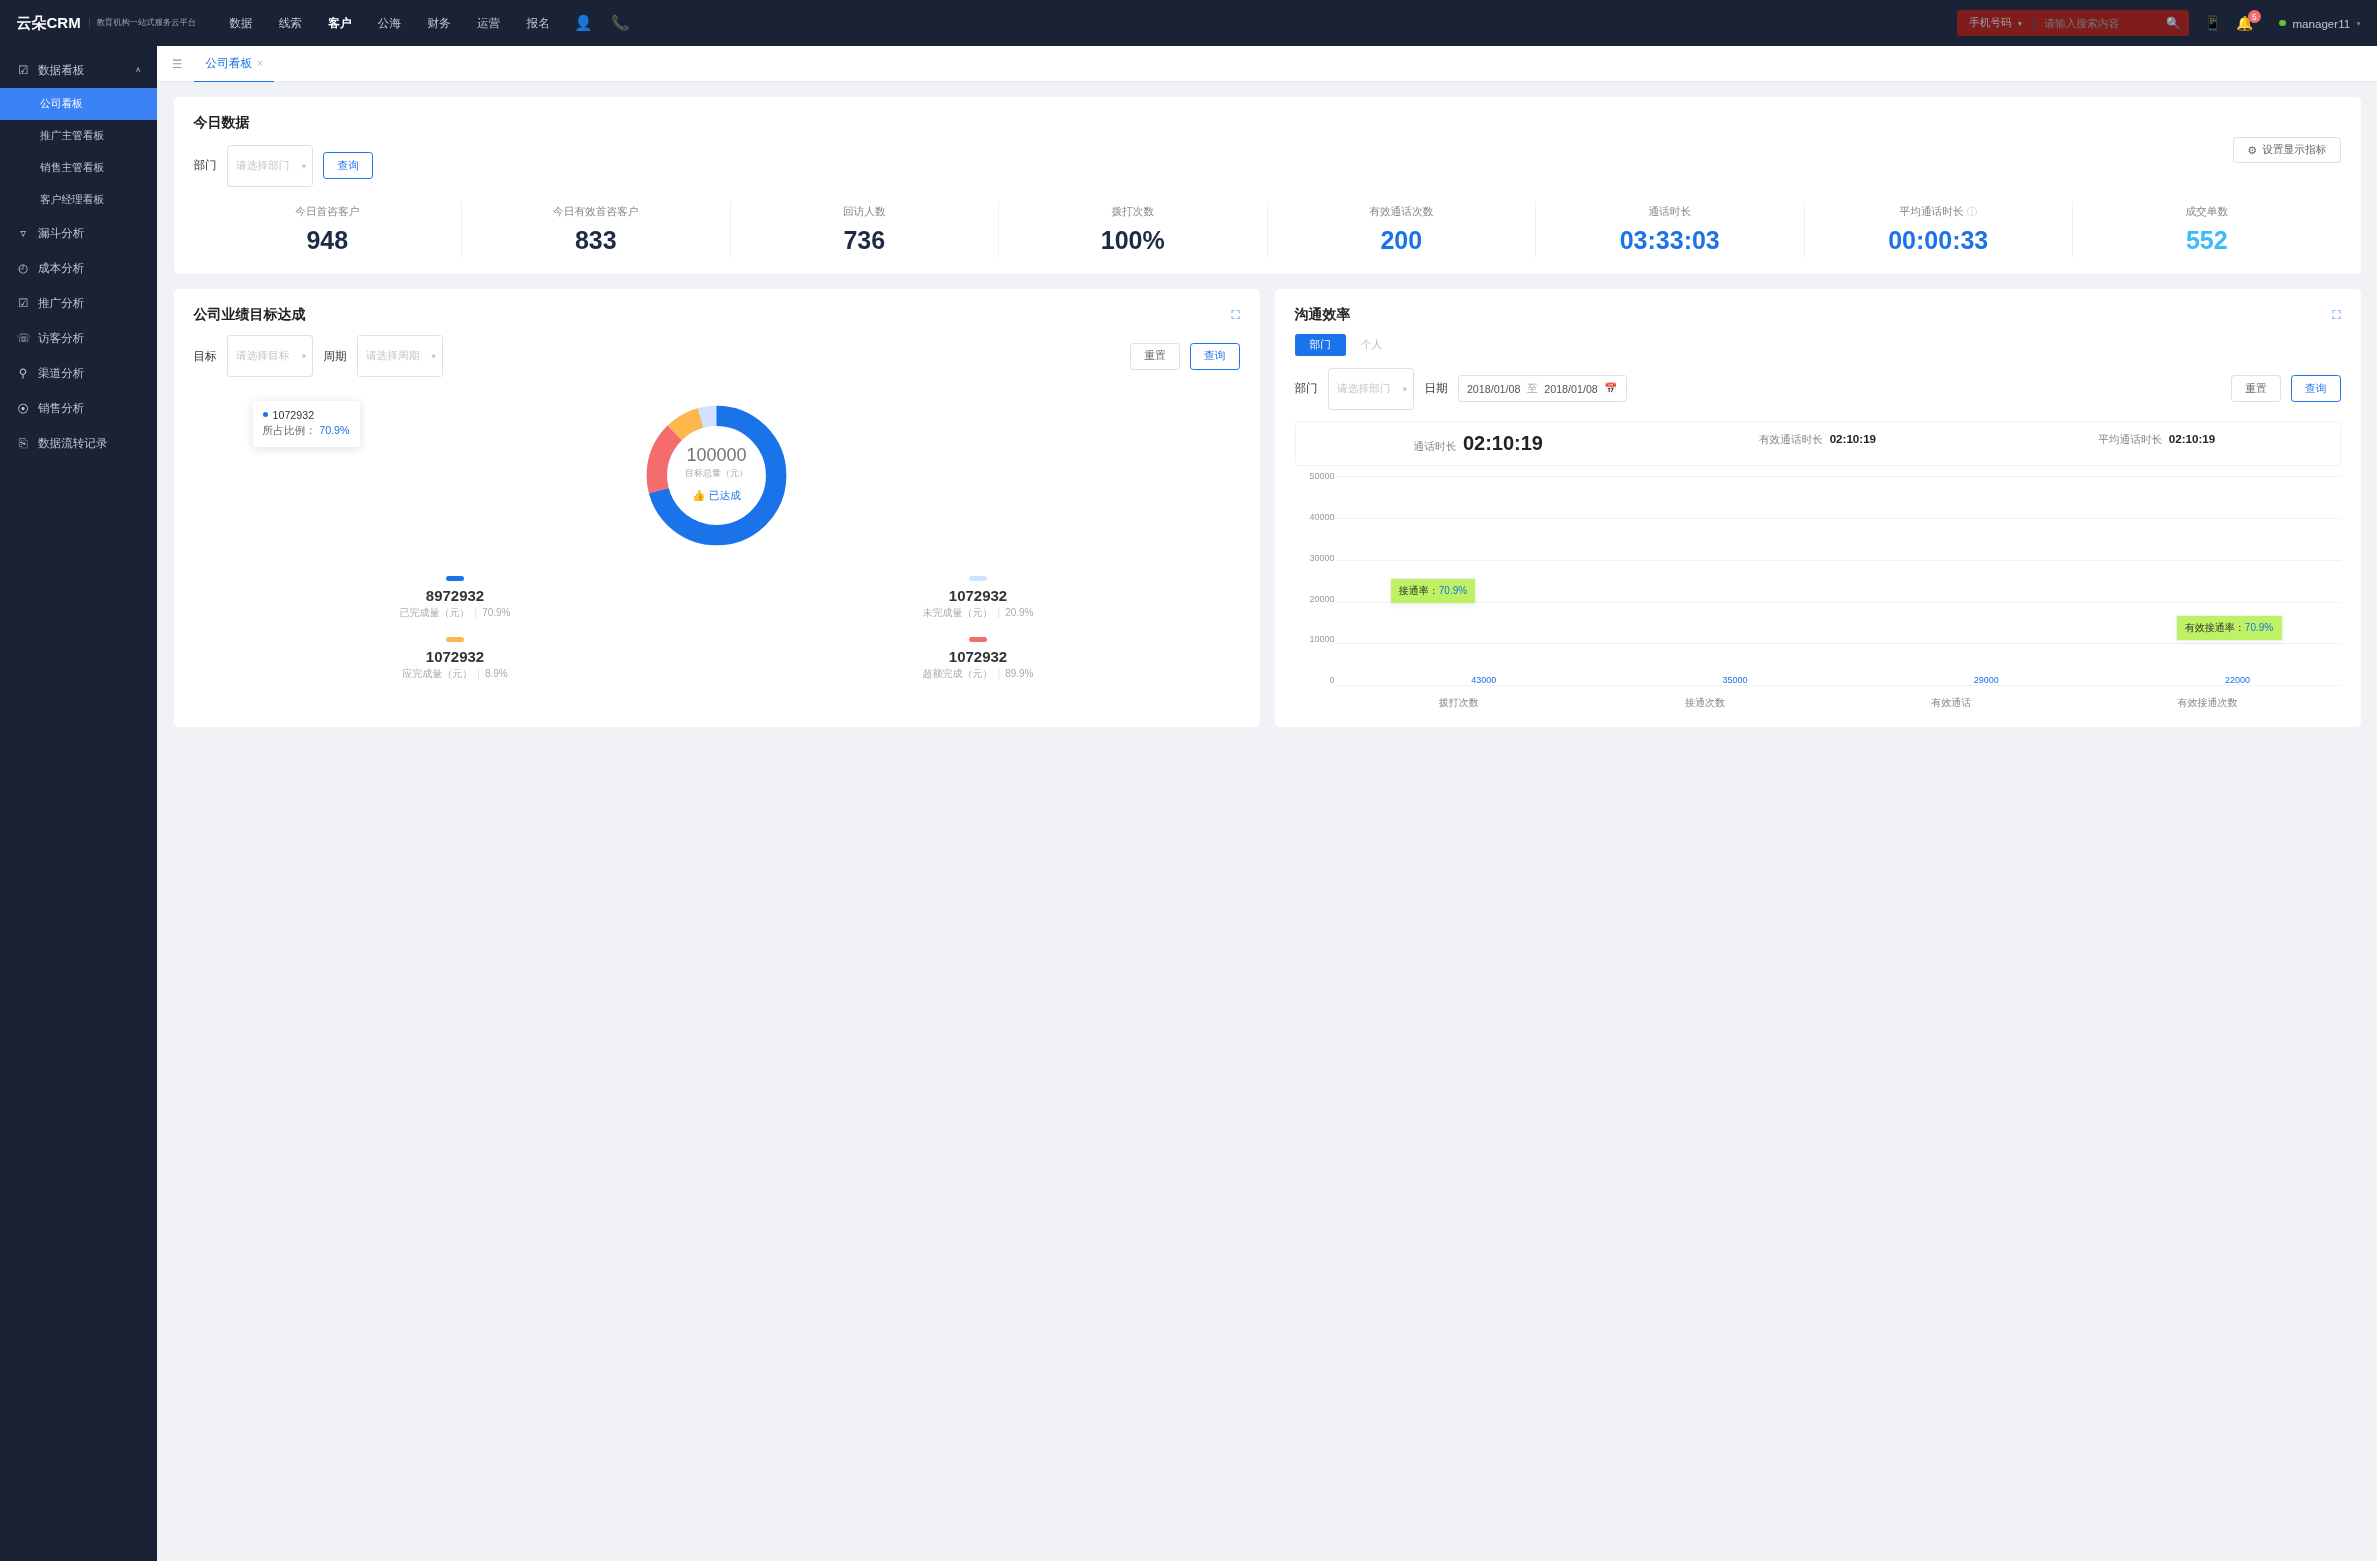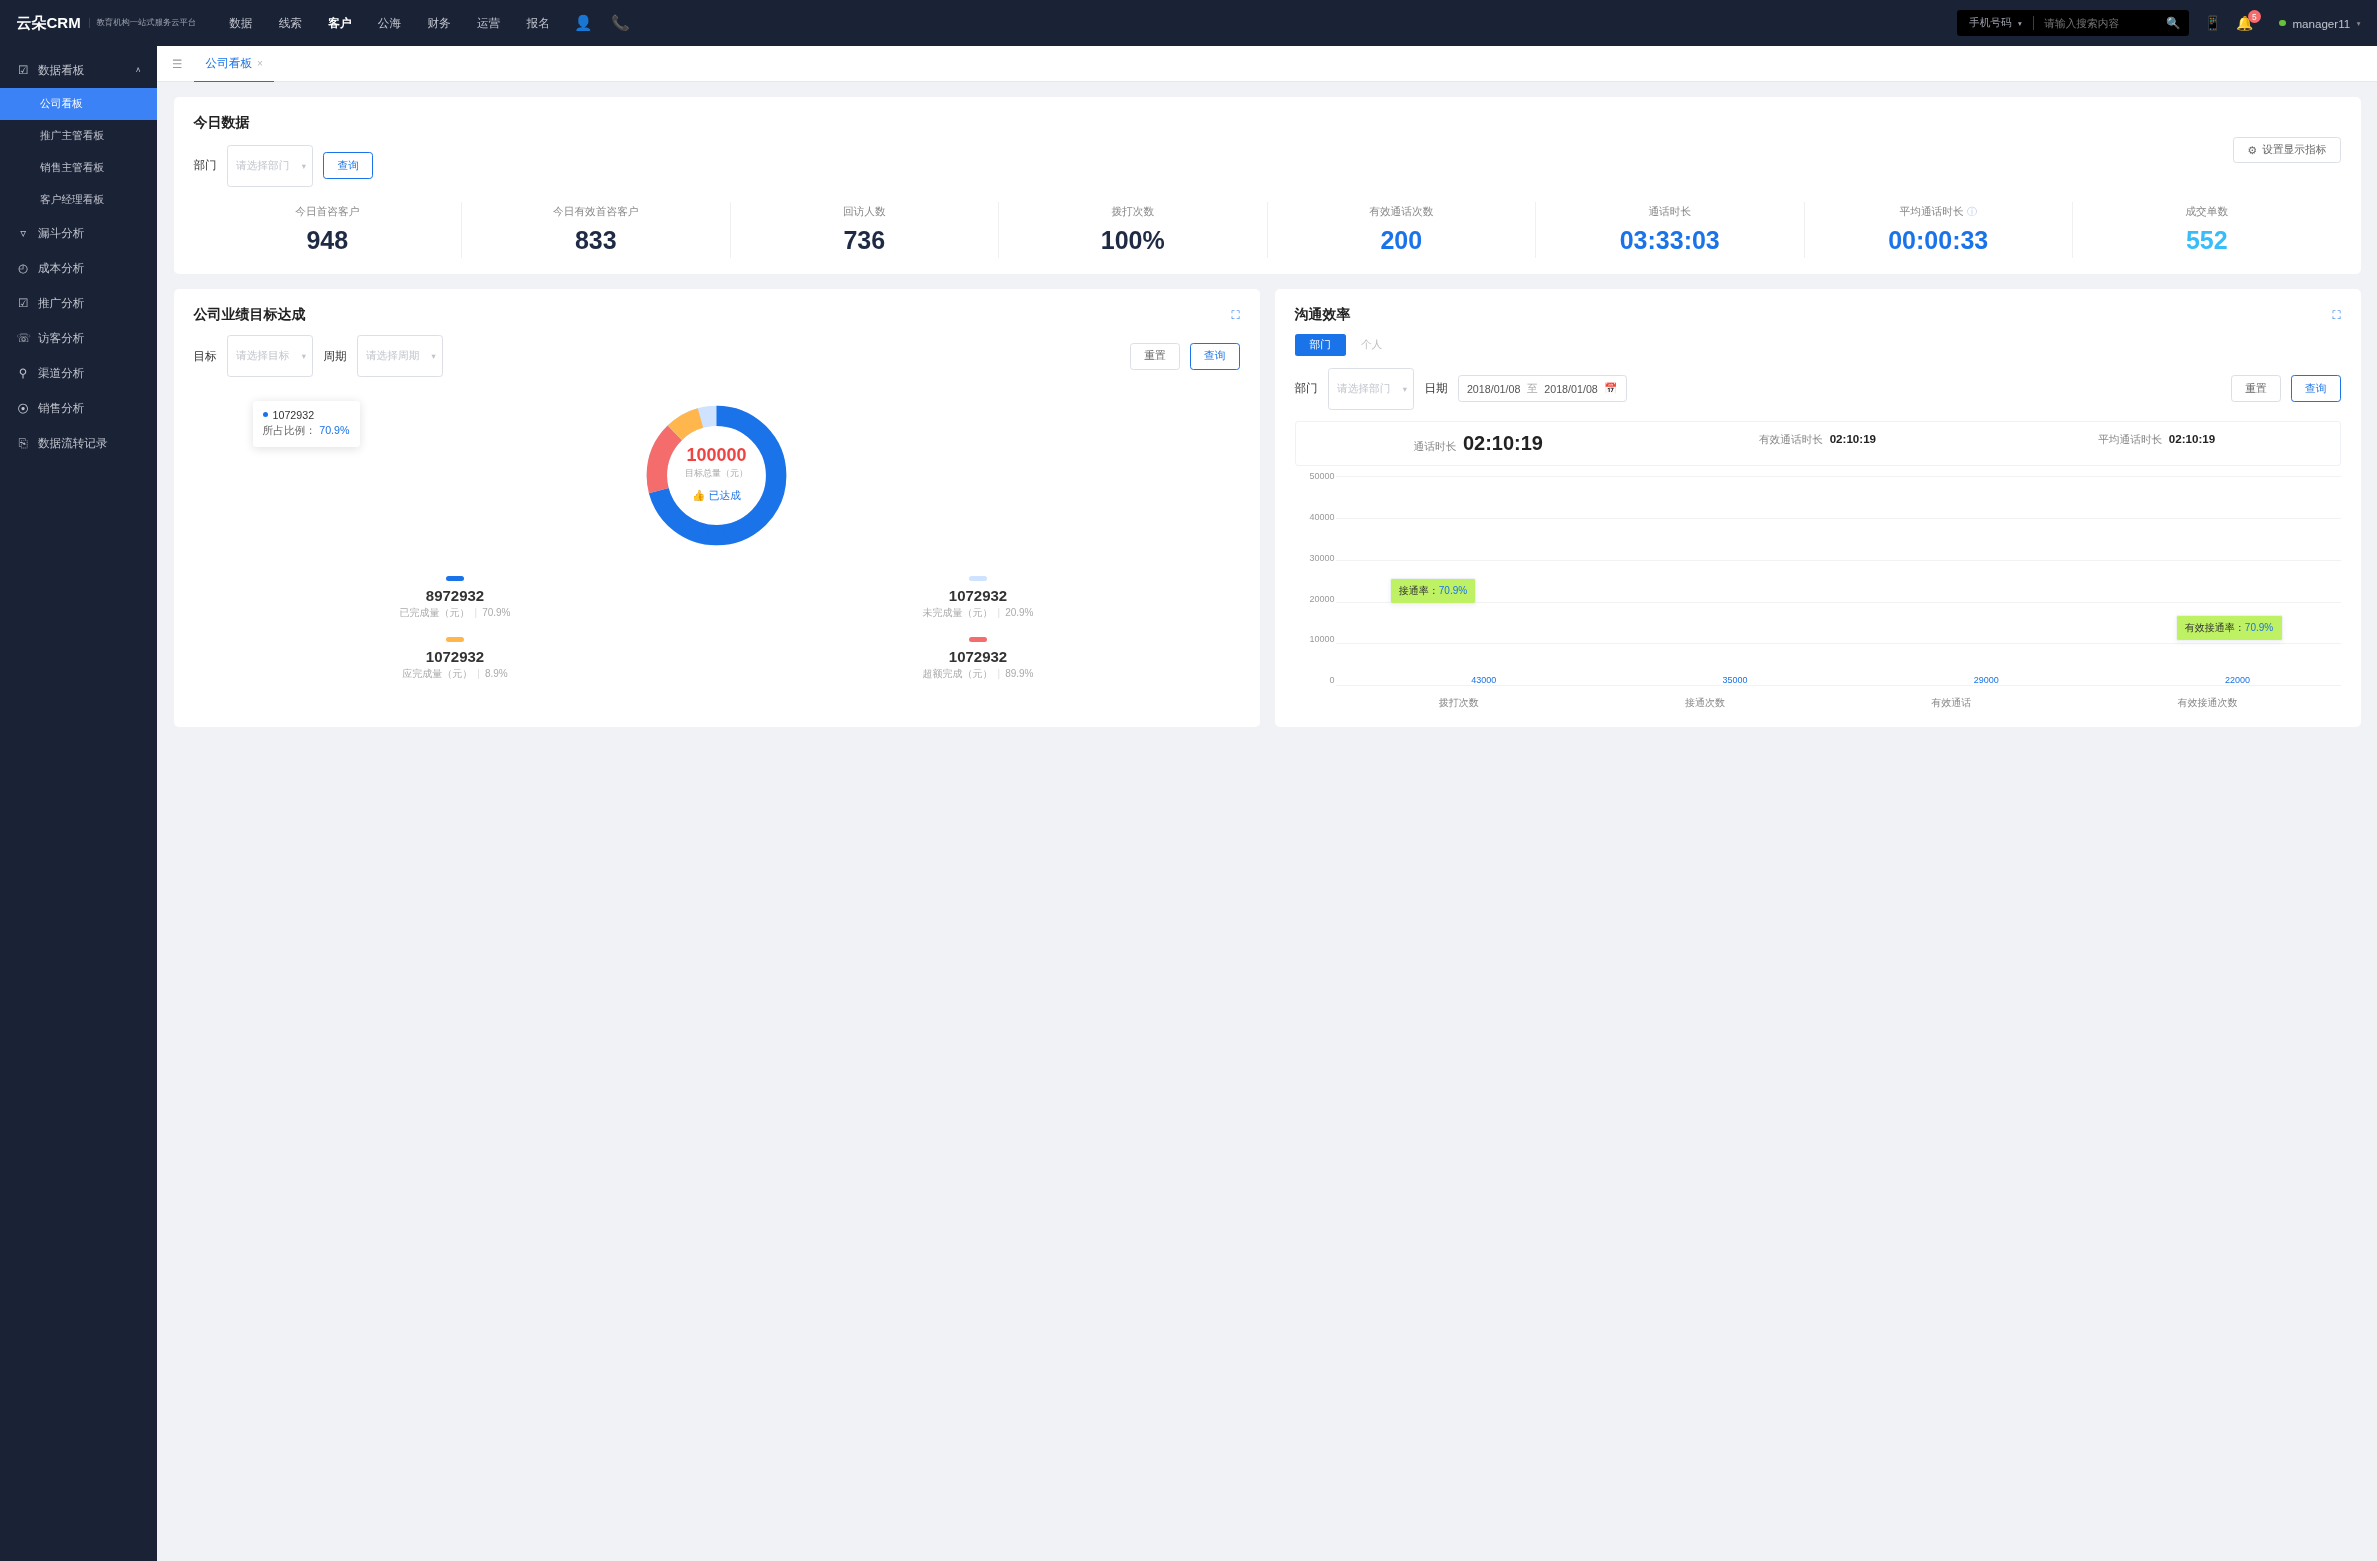--- a/index.html
+++ b/index.html
@@ -9,21 +9,21 @@
 .top-header { background: #1a2236; height: 46px; display: flex; align-items: center; padding: 0 16.5px; color: #c0c4cc; }
 .logo-area { display: flex; align-items: center; gap: 8.3px; margin-right: 33px; }
 .logo-text { font-weight: bold; font-size: 15px; color: #fff; }
 .logo-sub { font-size: 8.3px; color: #9aa0aa; line-height: 1.2; border-left: 0.8px solid #3a4256; padding-left: 6.6px; }
 .nav-menu { display: flex; gap: 26.4px; flex: 0 0 auto; }
 .nav-item { cursor: pointer; color: #c0c4cc; padding: 3.3px 0; }
 .nav-item.active { color: #fff; font-weight: 700; }
 .nav-icons { display: flex; gap: 18px; margin-left: 25px; align-items: center; }
 .nav-icons span { font-size: 15px; cursor: pointer; }
 .spacer { flex: 1; }
-.search-bar { display: flex; align-items: center; background: #000000; border-radius: 3.3px; height: 26.4px; margin-right: 15px; }
+.search-bar { display: flex; align-items: center; background: #7f1d1d; border-radius: 3.3px; height: 26.4px; margin-right: 15px; }
 .search-cat { padding: 0 11.6px; border-right: 0.8px solid #353e56; color: #9aa0aa; font-size: 10.7px; }
 .search-input { background: transparent; border: none; outline: none; color: #c0c4cc; padding: 0 10px; width: 124px; font-size: 10.7px; }
 .search-btn { padding: 0 8.3px; color: #9aa0aa; cursor: pointer; }
 .header-right { display: flex; align-items: center; gap: 15px; }
 .notif-wrap { position: relative; }
 .notif-badge { position: absolute; top: -5px; right: -6.6px; background: #f56c6c; color: #fff; border-radius: 6.6px; font-size: 8.3px; min-width: 13.2px; height: 13.2px; display: flex; align-items: center; justify-content: center; padding: 0 2.5px; }
 .user-area { display: flex; align-items: center; gap: 6.6px; cursor: pointer; margin-left: 10px; }
 .user-dot { width: 6.6px; height: 6.6px; background: #67c23a; border-radius: 50%; }
 
 
@@ -69,21 +69,21 @@
 .stat-val.teal { color: #38bdf8; }
 .info-ic { color: #b8c6e6; font-size: 10px; }
 
 
 .row2 { display: flex; gap: 15px; }
 .row2 .card { flex: 1; min-width: 0; }
 
 
 .donut-wrap { position: relative; display: flex; justify-content: center; margin-top: 11.6px; padding-top: 8.3px; }
 .donut-center { position: absolute; top: 50%; left: 50%; transform: translate(-50%, -46%); text-align: center; }
-.donut-center .big { font-size: 18px; font-weight: 700; color: #ef4444; }
+.donut-center .big { font-size: 18px; font-weight: 400; color: #737373; }
 .donut-center .sm { font-size: 9px; color: #aaa; margin-top: 1.7px; }
 .donut-center .ach { font-size: 10.7px; color: #1a73e8; margin-top: 8.3px; display: flex; align-items: center; justify-content: center; gap: 3.3px; }
 .tooltip-box { position: absolute; left: 59px; top: 11.6px; background: #fff; box-shadow: 0 1.7px 10px rgba(0,0,0,.12); border-radius: 3.3px; padding: 8.3px 10px; font-size: 10.7px; z-index: 5; }
 .tooltip-box .tln { display: flex; align-items: center; gap: 5px; }
 .dot-b { width: 5px; height: 5px; background: #1a73e8; border-radius: 50%; }
 .tpr { color: #1a73e8; margin-left: 3.3px; }
 
 .legend-grid { display: grid; grid-template-columns: 1fr 1fr; margin-top: 13.2px; }
 .lg-item { text-align: center; padding: 8.3px; }
 .lg-bar { width: 18px; height: 5px; border-radius: 2.5px; margin: 0 auto 6.6px; }

